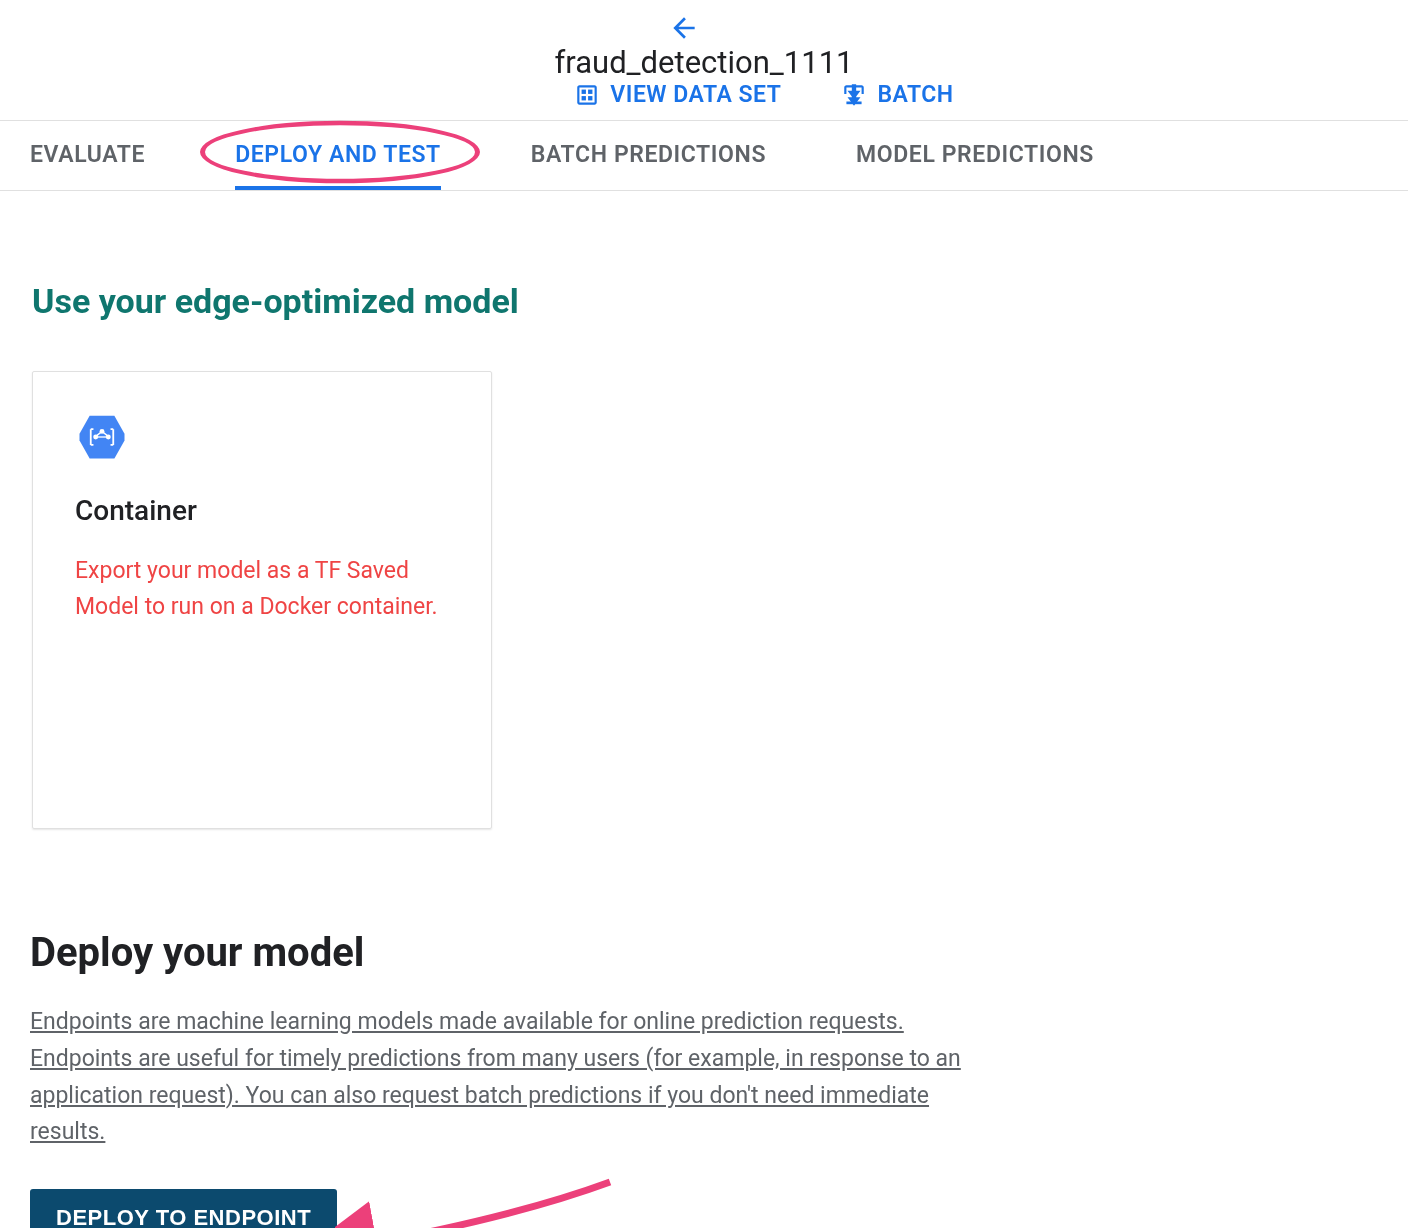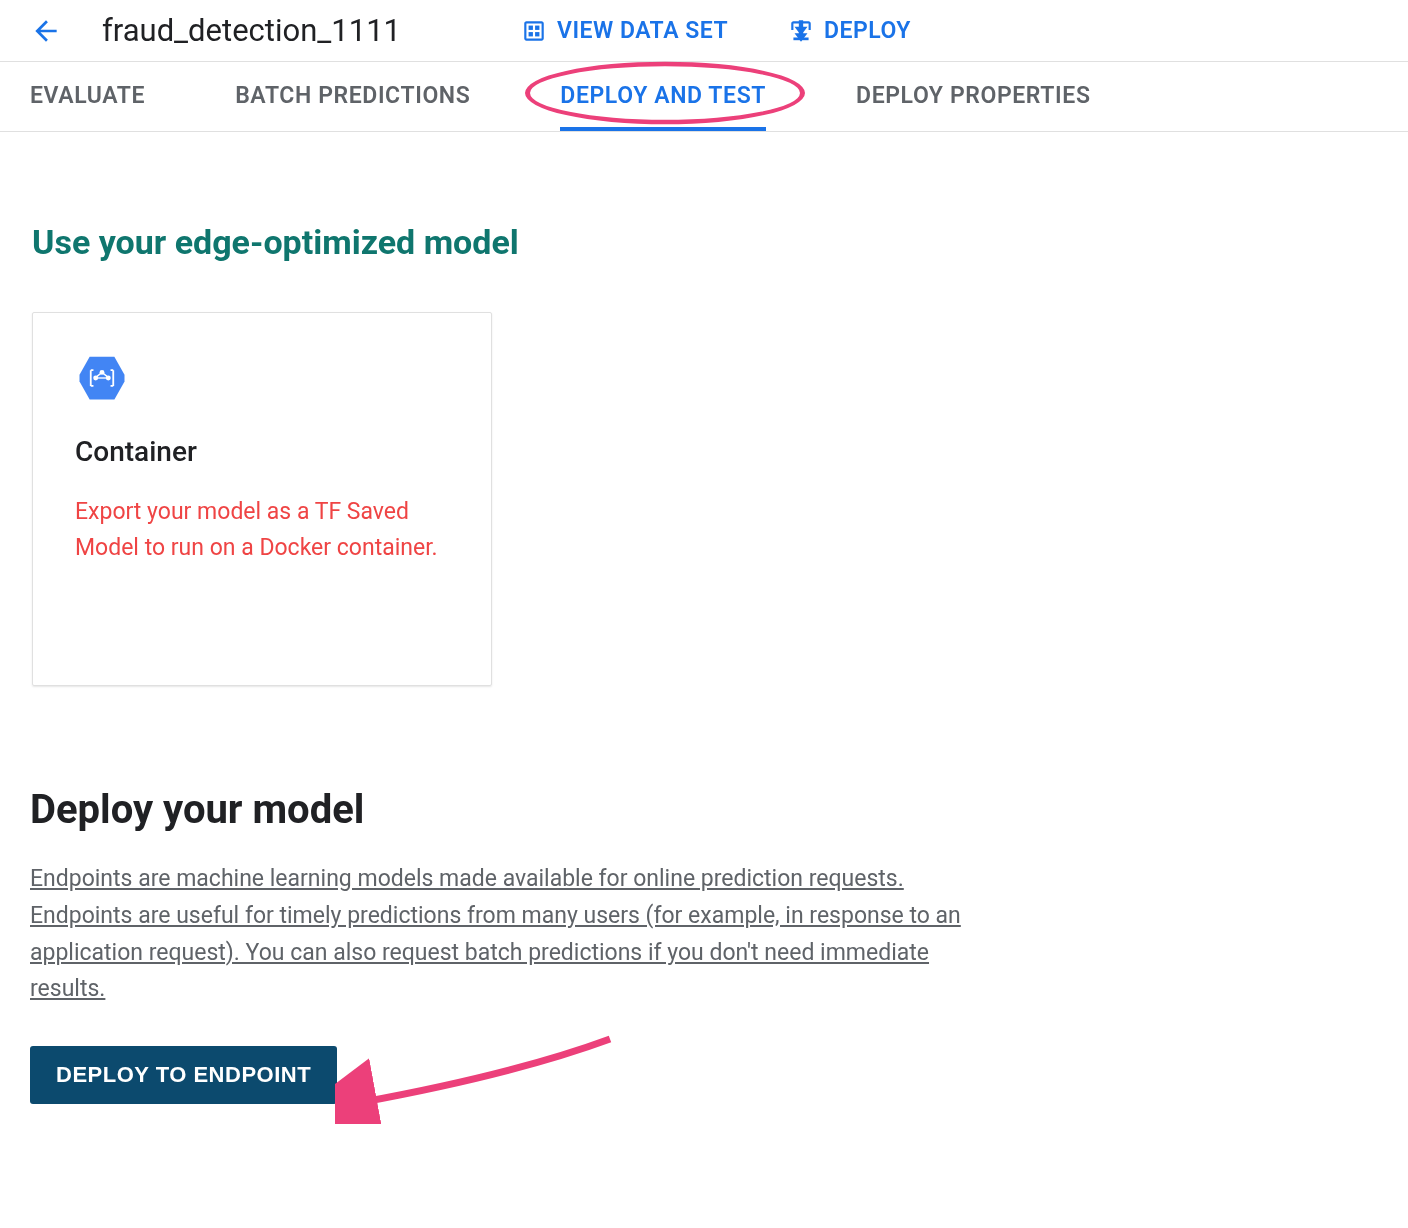--- a/index.html
+++ b/index.html
@@ -8,20 +8,21 @@
       background: #fff;
       color: #202124;
       width: 1408px;
     }
     .header {
       display: flex;
       align-items: center;
       padding: 12px 30px;
       border-bottom: 1px solid #e0e0e0;
       gap: 0;
+      flex-direction: column;
     }
     .back-arrow {
       color: #1a73e8;
       cursor: pointer;
       margin-right: 40px;
       display: flex;
       align-items: center;
     }
     .back-arrow svg { width: 32px; height: 32px; }
     .page-title {
@@ -86,21 +87,21 @@
     .section-title {
       font-size: 34px;
       font-weight: 700;
       color: #0f766e;
       margin-bottom: 50px;
     }
     .card {
       border: 1px solid #e0e0e0;
       border-radius: 2px;
       width: 460px;
-      height: 374px;
+      height: 458px;
       padding: 38px 42px;
       box-shadow: 0 1px 2px rgba(0,0,0,0.1);
     }
     .card-icon { margin-bottom: 26px; }
     .card-title {
       font-size: 28px;
       font-weight: 500;
       color: #202124;
       margin-bottom: 26px;
     }
@@ -162,33 +163,33 @@
           <rect x="13" y="13" width="4" height="4"></rect>
         </svg>
       <span>VIEW DATA SET</span>
     </div>
     <div class="action-link">
       <svg viewBox="0 0 24 24">
           <path d="M19 13v6H5v-6H3v6c0 1.1.9 2 2 2h14c1.1 0 2-.9 2-2v-6h-2zM12 2L6 10h4v6h4v-6h4L12 2z" transform="rotate(180 12 12)"></path>
           <path d="M12 16l6-8h-4V2h-4v6H6l6 8z"></path>
           <rect x="5" y="18" width="14" height="2.5"></rect>
         </svg>
-      <span>DEPLOY</span>
+      <span>BATCH</span>
     </div>
   </div>
 </div>
 
 <div class="tabs">
   <div class="tab">EVALUATE</div>
-  <div class="tab">BATCH PREDICTIONS</div>
   <div class="tab active" style="position:relative;">
     <span>DEPLOY AND TEST</span>
     <div class="red-circle"></div>
   </div>
-  <div class="tab">DEPLOY PROPERTIES</div>
+  <div class="tab">BATCH PREDICTIONS</div>
+  <div class="tab">MODEL PREDICTIONS</div>
 </div>
 
 <div class="content">
   <div class="section-title">Use your edge-optimized model</div>
   <div class="card">
     <div class="card-icon">
       <svg width="54" height="54" viewBox="0 0 24 24">
           <path fill="#4285f4" d="M17.5 2.5L22 10.5v3L17.5 21.5h-11L2 13.5v-3L6.5 2.5h11z"></path>
           <g fill="#fff">
             <circle cx="9.2" cy="12" r="1.1"></circle>

